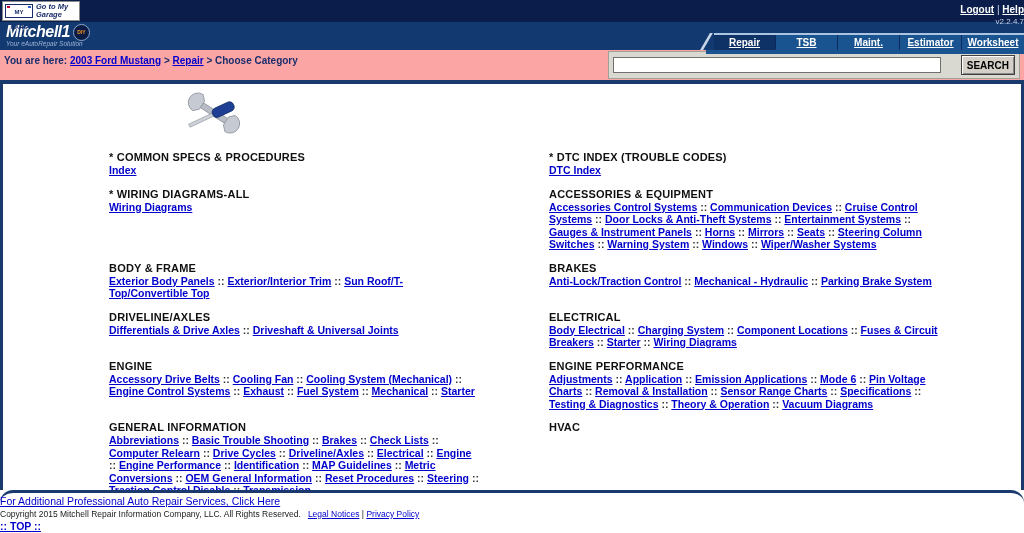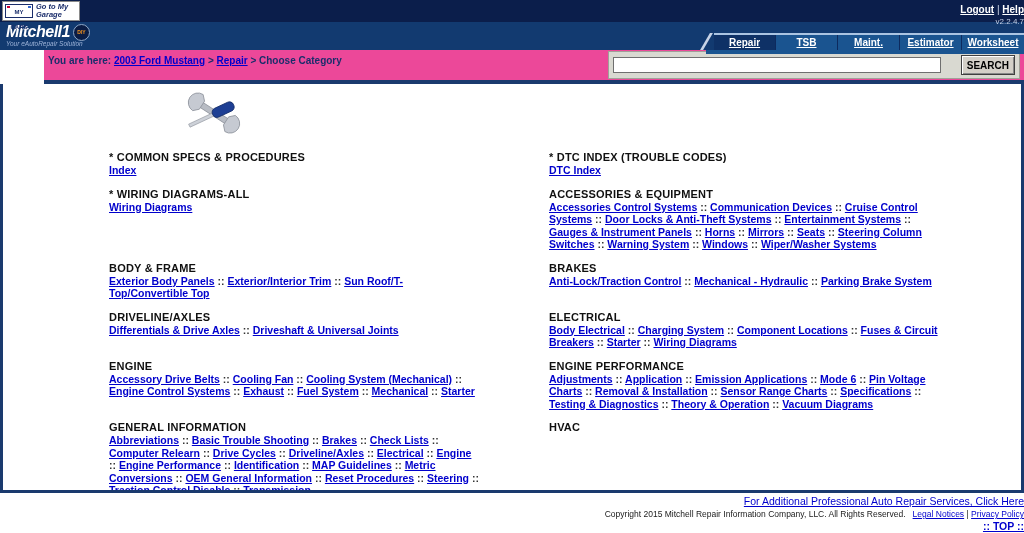--- a/index.html
+++ b/index.html
@@ -26,41 +26,41 @@
   .logo-badge{width:15px;height:15px;border-radius:50%;background:#0a1c45;border:1px solid #8fa8c8;color:#f7941d;font-size:5px;font-weight:bold;text-align:center;line-height:15px;}
   .logo-tagline{font-size:6.5px;font-style:italic;color:#9db3d8;margin-top:-1px;}
   .tab-bar{position:absolute;right:0;bottom:0;display:flex;border-top:2px solid #aac4e2;}
   .tab{display:block;width:62px;height:15px;line-height:15px;text-align:center;background:#1a5490;color:#fff;font-size:10px;font-weight:bold;border-right:1px solid #0d2a5e;box-sizing:border-box;}
   .tab:last-child{border-right:none;}
   .tab.active{background:#0e3166;}
   .diag{position:absolute;right:316px;bottom:0;width:3px;height:17px;background:#c7d3e6;transform:skewX(-30deg);}
   .tab-underbar{position:absolute;right:0;top:50px;width:318px;height:4px;background:#1a5490;z-index:2;}
 
   
-  .crumbrow{height:30px;background:#ec4899;position:relative;border-bottom:4px solid #1a3a6e;margin-left:44px;}
+  .crumbrow{height:30px;background:#fca5a5;position:relative;border-bottom:4px solid #1a3a6e;}
   .breadcrumb{position:absolute;left:4px;top:5px;font-size:10px;font-weight:bold;color:#1a2d6b;}
   .breadcrumb a{color:#0000cc;}
   .search-panel{position:absolute;right:4px;top:1px;background:#d9d9d1;border:1px solid #a0a098;padding:3px 4px;display:flex;align-items:center;gap:20px;}
   .search-input{width:328px;height:16px;border:1px solid #6f6f6f;background:#fff;font-size:11px;padding:0 2px;box-sizing:border-box;}
   .search-btn{height:20px;padding:0 5px;font-size:10px;font-weight:bold;color:#000;background:#d4d0c8;border:1px solid #404040;box-shadow:inset 1px 1px 0 #fff, inset -1px -1px 0 #888;cursor:pointer;font-family:"Liberation Sans",sans-serif;}
 
   
   .content{border-left:3px solid #1a3a6e;border-right:3px solid #1a3a6e;height:406px;box-sizing:border-box;background:#fff;overflow:hidden;}
   .title-banner{display:flex;align-items:flex-start;gap:10px;margin:6px 0 0 180px;}
   .tools-icon{width:62px;height:48px;flex:0 0 auto;}
   .title-text{font-size:21px;font-weight:bold;font-style:italic;color:#4b6fa8;line-height:23px;text-shadow:1px 1px 1px #a8a8a8;margin-top:3px;}
 
   .category-grid{display:grid;grid-template-columns:372px 400px;column-gap:68px;row-gap:11px;padding:13px 0 0 106px;}
   .cat-title{font-size:11px;font-weight:bold;color:#101010;letter-spacing:0.2px;}
   .cat-links{font-size:10.5px;font-weight:bold;line-height:12.5px;color:#222;margin-top:1px;}
   .cat-link{color:#0000cc;}
   .sep{color:#333;}
 
   
-  .footer{border-top:3px solid #1a3a6e;text-align:right;background:#fff;}
+  .footer{border-top:3px solid #1a3a6e;text-align:left;background:#fff;border-radius:13px;}
   .promo{font-size:10.5px;line-height:12px;margin-top:2px;}
   .promo a{color:#0000cc;}
   .copyright{font-size:8.5px;color:#1a1a1a;line-height:10px;margin-top:2px;}
   .copyright a{color:#0000cc;}
   .top-line{font-size:10.5px;font-weight:bold;line-height:12px;margin:1px 0 2px;}
   .top-line a{color:#0000cc;}
 </style>
 </head>
 <body>
 

